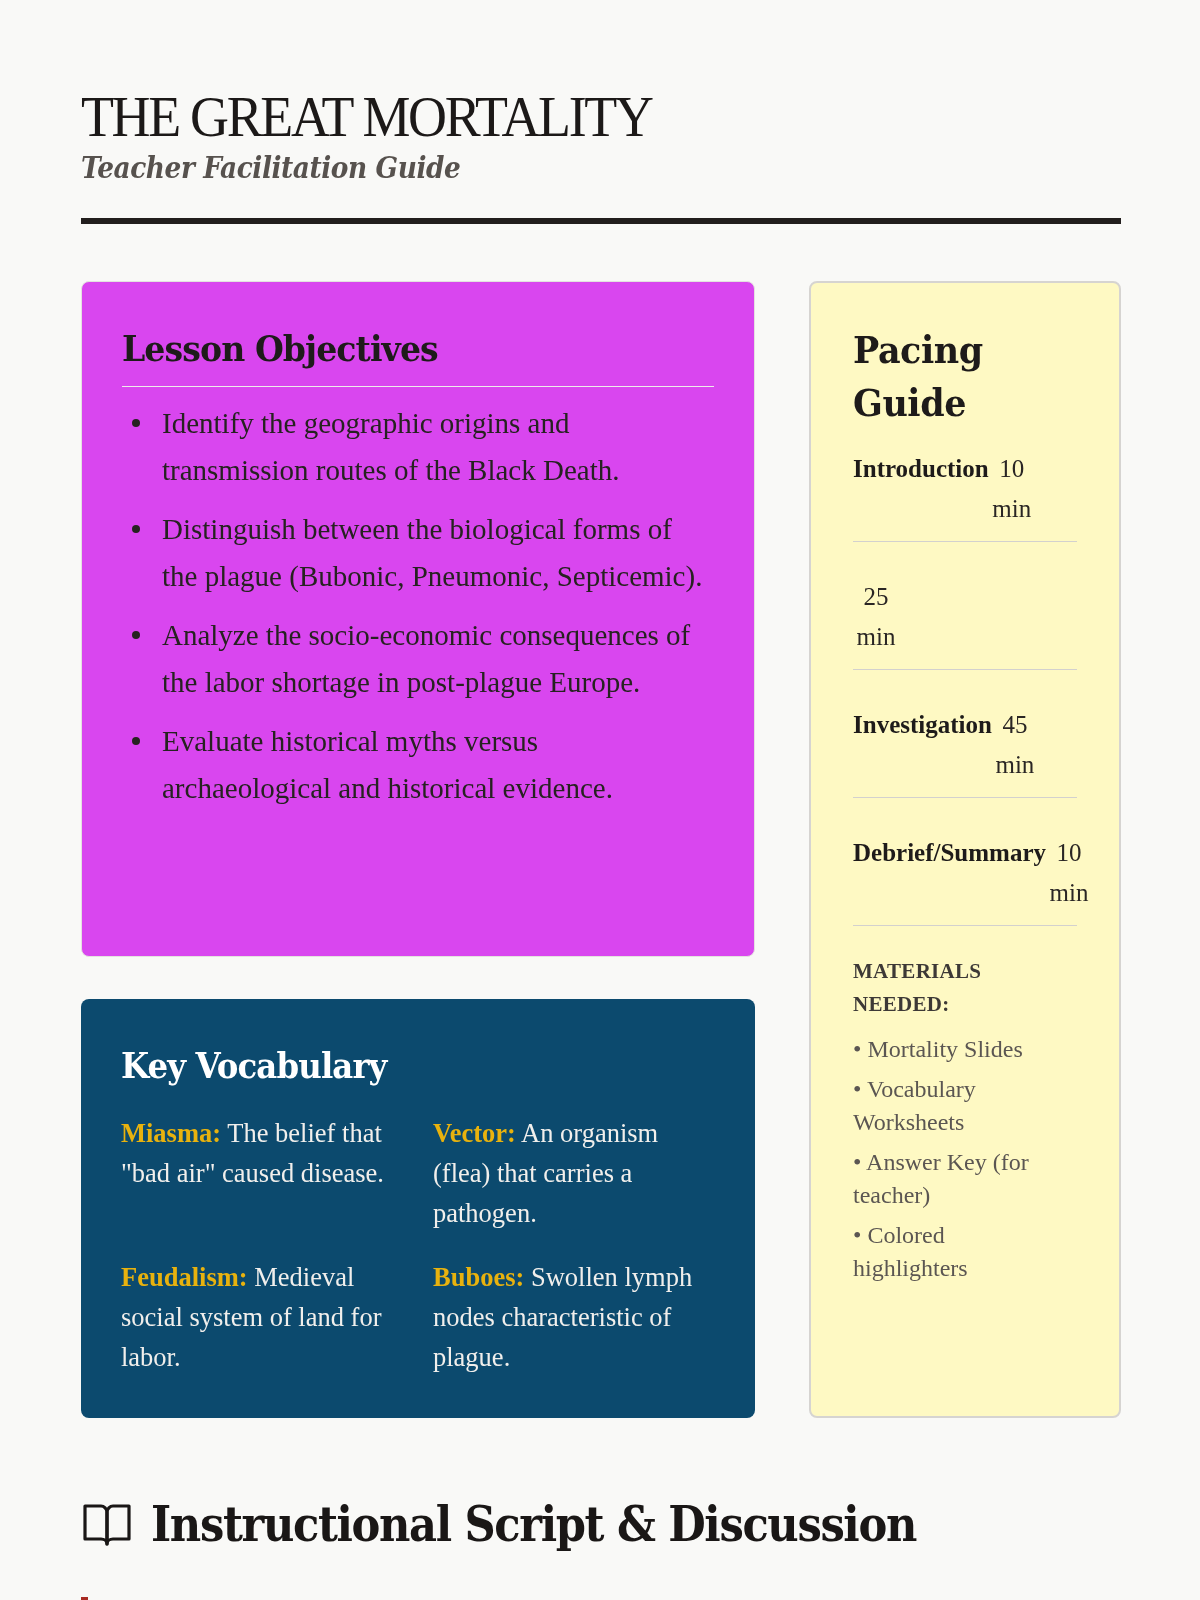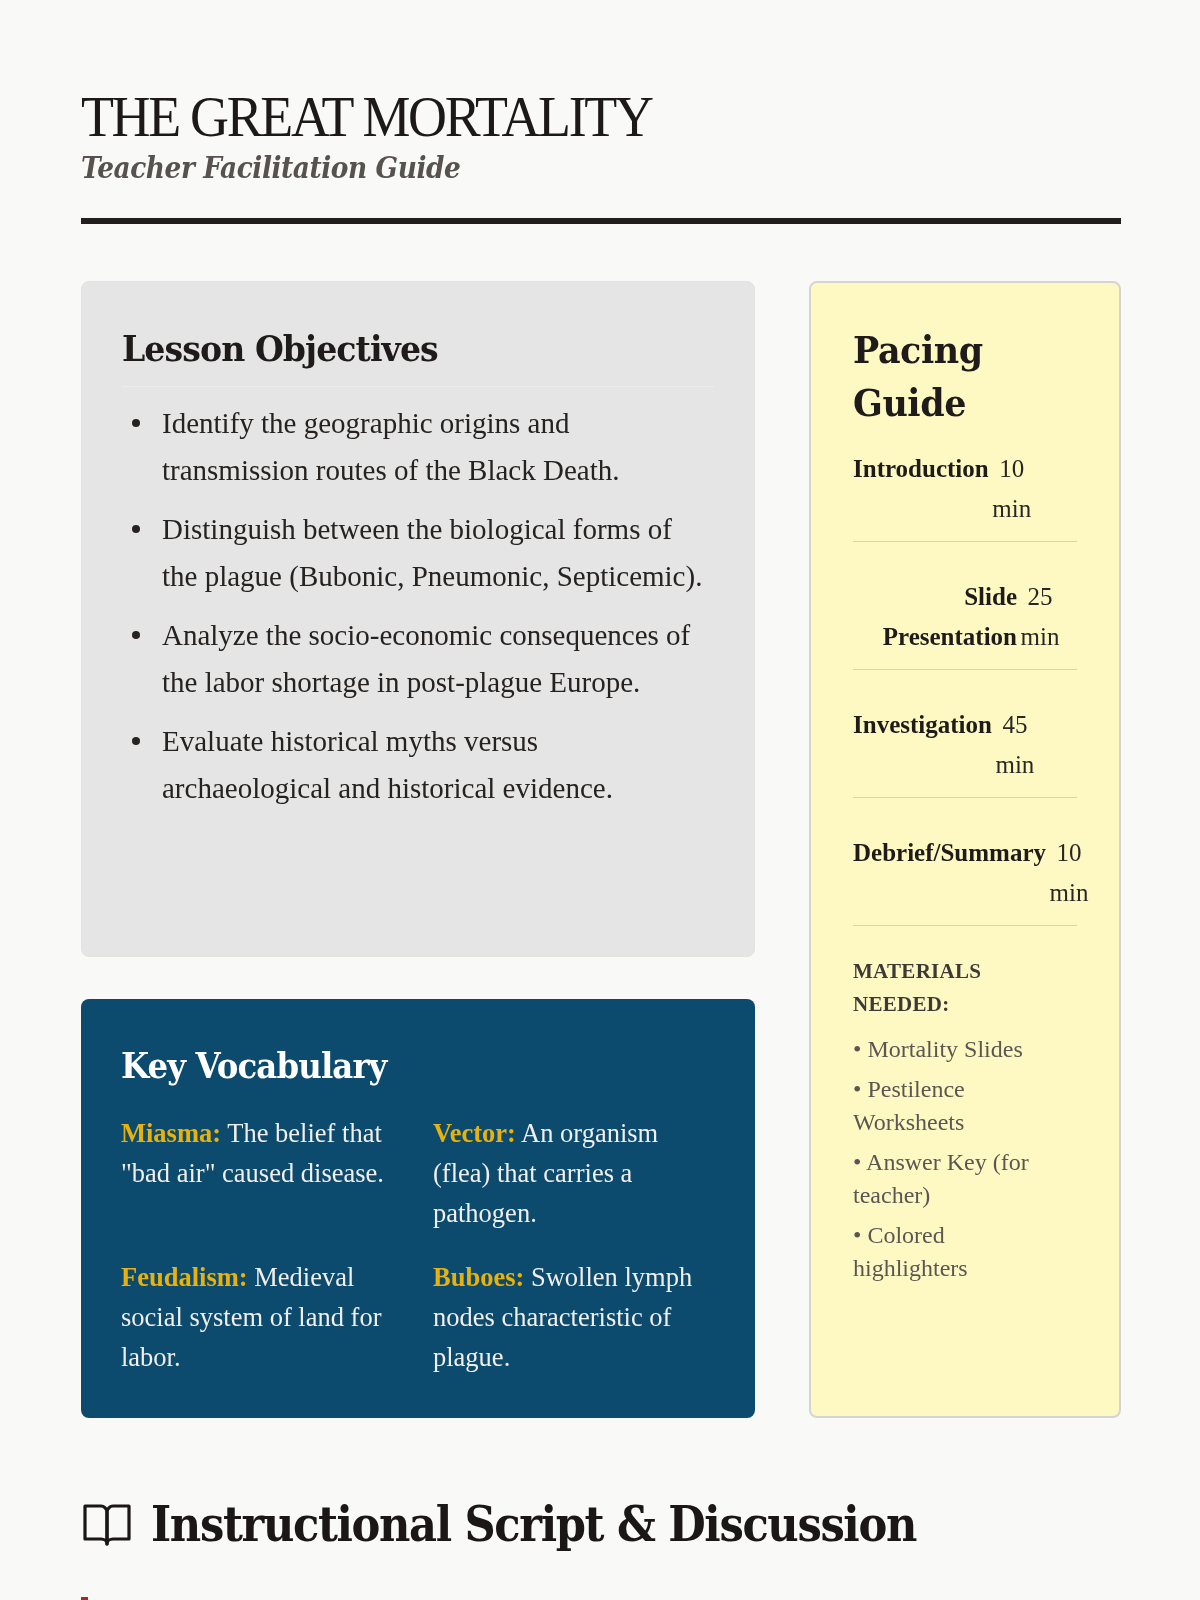--- a/index.html
+++ b/index.html
@@ -23,21 +23,21 @@
     font-family: "DejaVu Serif", serif; font-style: italic; font-weight: 700;
     font-size: 30px; color: #57524e; margin-top: 0px; line-height: 40px;
     letter-spacing: -0.5px;
     transform: scaleX(0.88); transform-origin: left center; white-space: nowrap;
   }
   .title-rule { margin-top: 30px; height: 6px; background: #221e1d; width: 1040px; }
 
   .grid { position: absolute; top: 281px; left: 0; width: 1040px; }
   .card-objectives {
     position: absolute; left: 0; top: 0; width: 674px; height: 676px;
-    background: #e5e5e5; border: 1px solid #e4e2df; border-radius: 8px;
+    background: #d946ef; border: 1px solid #e4e2df; border-radius: 8px;
     padding: 42px 40px 0 40px;
   }
   .card-title {
     font-family: "DejaVu Serif", serif; font-weight: 700; font-size: 36px;
     letter-spacing: -1px; line-height: 48px;
     transform: scaleX(0.92); transform-origin: left center; white-space: nowrap;
   }
   .obj-rule { height: 1px; background: #eeecea; margin-top: 14px; width: 592px; }
   .obj-list { list-style: none; margin-top: 13px; }
   .obj-item {
@@ -73,21 +73,21 @@
   .pacing-title {
     font-family: "DejaVu Serif", serif; font-weight: 700; font-size: 38px;
     line-height: 53px; letter-spacing: -0.5px; color: #1e1b1a;
     transform: scaleX(0.92); transform-origin: left center;
   }
   .pacing-rows { margin-top: 20px; width: 224px; }
   .pacing-row {
     display: flex; align-items: flex-start; border-bottom: 1px solid #d3d1ce;
     padding-bottom: 12px; margin-bottom: 35px; font-size: 25px; line-height: 40px;
   }
-  .pacing-label { font-weight: 700; color: #1e1b1a; flex: 0 0 auto; text-align: right; }
+  .pacing-label { font-weight: 700; color: #1e1b1a; flex: 0 0 auto; }
   .pacing-time { color: #2a2624; text-align: center; }
   .materials { margin-top: -6px; }
   .materials-title {
     font-weight: 700; font-size: 21px; line-height: 33px; color: #3d3936;
     width: 170px; letter-spacing: 0.3px;
   }
   .mat-list { list-style: none; margin-top: 12px; width: 200px; }
   .mat-item { font-size: 24px; line-height: 33px; color: #5b5652; margin-bottom: 7px; }
 
   .script-heading {
@@ -162,37 +162,36 @@
     </section>
 
     <aside class="card-pacing">
       <h2 class="pacing-title">Pacing Guide</h2>
       <div class="pacing-rows">
         <div class="pacing-row">
           <span class="pacing-label">Introduction</span>
           <span class="pacing-time" style="width:46px;">10 min</span>
         </div>
         <div class="pacing-row">
-          <span class="pacing-label" style="width:164px;">Slide Presentation</span>
           <span class="pacing-time" style="width:46px;">25 min</span>
         </div>
         <div class="pacing-row">
           <span class="pacing-label">Investigation</span>
           <span class="pacing-time" style="width:46px;">45 min</span>
         </div>
         <div class="pacing-row" style="overflow:visible;">
           <span class="pacing-label">Debrief/Summary</span>
           <span class="pacing-time" style="width:46px; flex:0 0 46px;">10 min</span>
         </div>
       </div>
       <div class="materials">
         <div class="materials-title">MATERIALS NEEDED:</div>
         <ul class="mat-list">
           <li class="mat-item">• Mortality Slides</li>
-          <li class="mat-item">• Pestilence Worksheets</li>
+          <li class="mat-item">• Vocabulary Worksheets</li>
           <li class="mat-item">• Answer Key (for teacher)</li>
           <li class="mat-item">• Colored highlighters</li>
         </ul>
       </div>
     </aside>
   </div>
 
   <div class="script-heading">
     <svg class="book-icon" viewBox="0 0 52 52" fill="none" stroke="#1a1716" stroke-width="3.2" stroke-linejoin="round">
       <path d="M4 8 H20 C23 8 26 11 26 14 V46 C26 43 23 41 20 41 H4 Z"></path>

